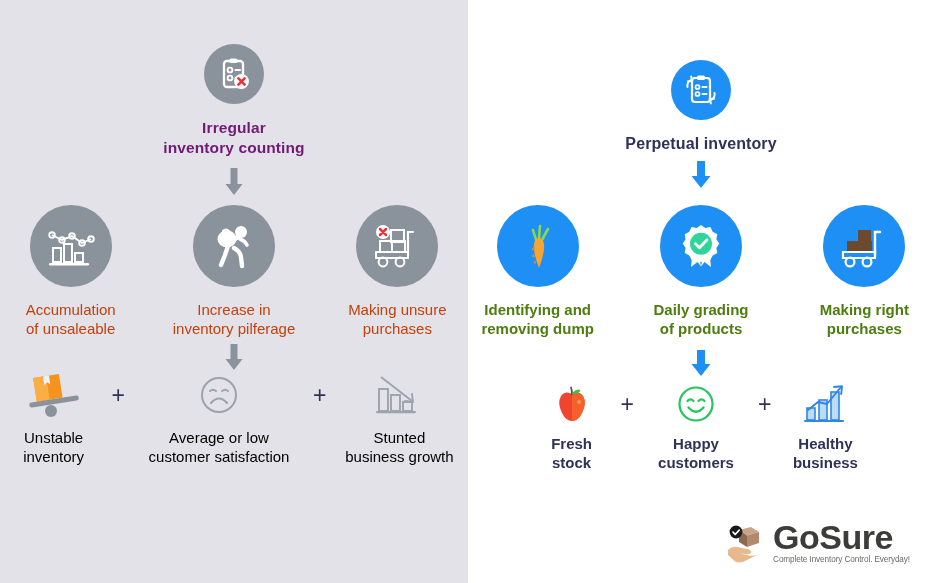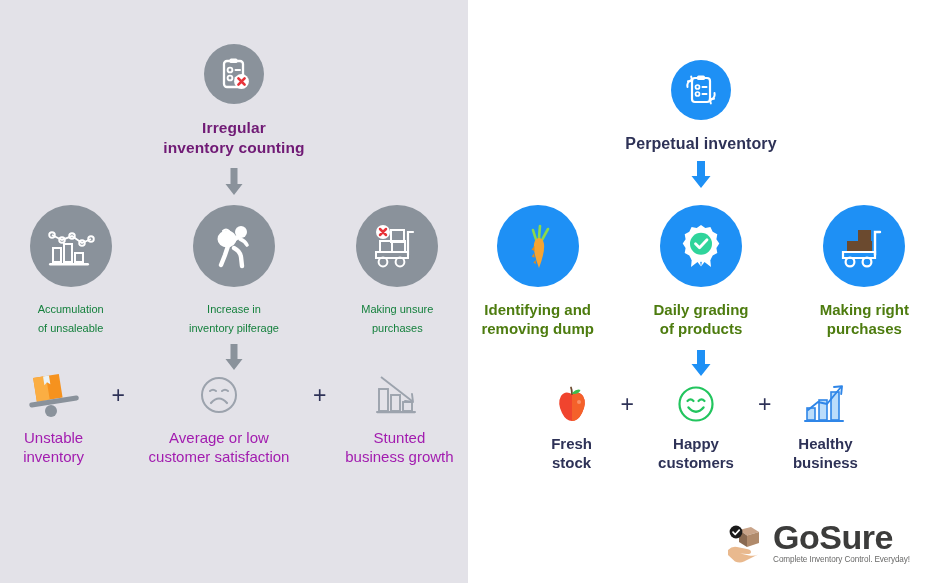--- a/index.html
+++ b/index.html
@@ -94,23 +94,23 @@
     align-items: center;
   }
 
   .circle-main { width: 82px; height: 82px; }
   .circle-main.gray { background: #8A929B; }
   .circle-main.blue { background: #1E90F5; }
 
   .col-label {
     margin-top: 13px;
     text-align: center;
-    font-size: 11px;
+    font-size: 15px;
     line-height: 19px;
-    color: #15803d;
+    color: #c2410c;
   }
   .col-label.solution {
     color: #4d7c0f;
     font-weight: 700;
     font-size: 15px;
   }
 
   
   .mid-arrow {
     position: absolute;
@@ -145,21 +145,21 @@
     align-items: center;
     justify-content: center;
   }
   .outcome-icon.solution { height: 40px; }
 
   .outcome-label {
     margin-top: 10px;
     text-align: center;
     font-size: 15px;
     line-height: 19px;
-    color: #a21caf;
+    color: #000000;
   }
   .outcome-label.solution {
     color: #2E3257;
     font-weight: 700;
   }
 
   .plus {
     font-size: 23px;
     color: #2E3257;
     font-weight: 400;

